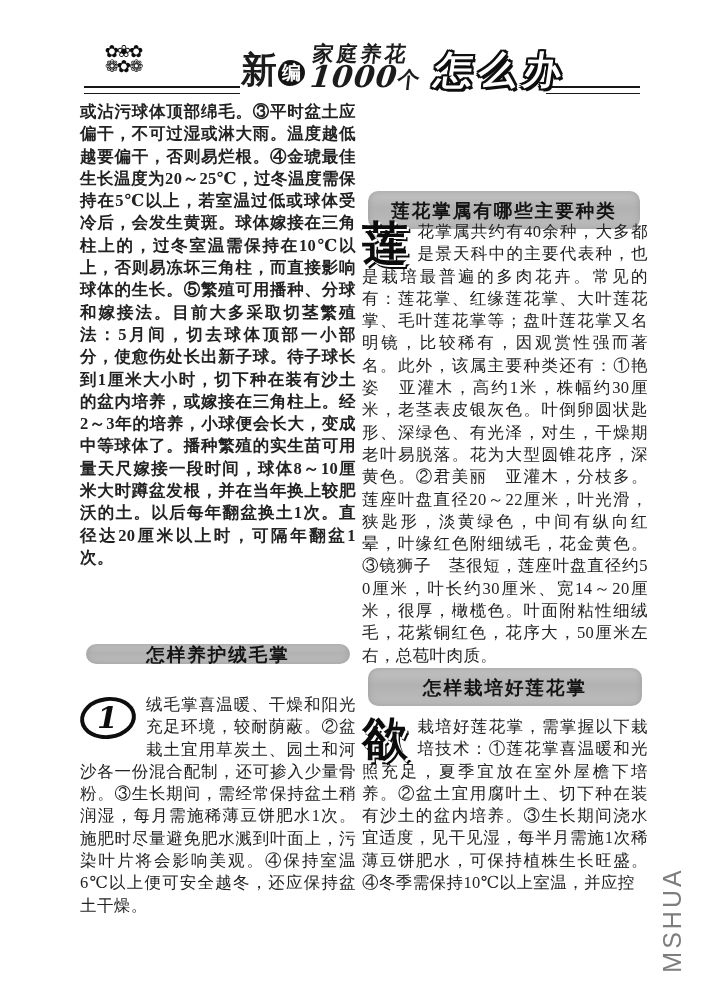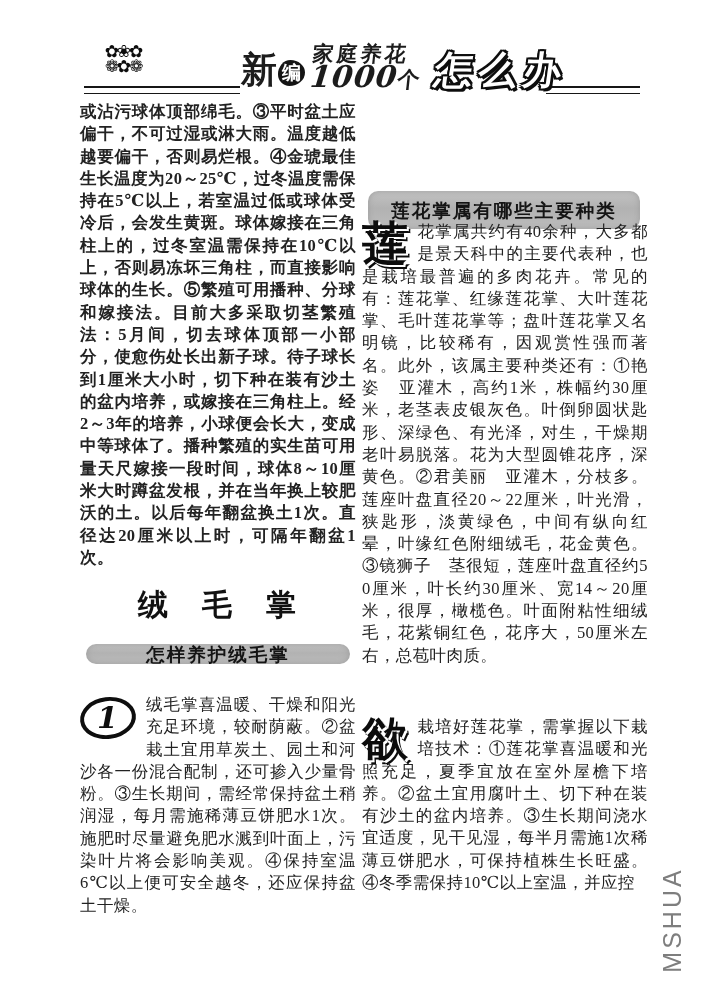--- a/index.html
+++ b/index.html
@@ -98,41 +98,43 @@
     <span class="brand-bian">编</span>
     <span class="brand-mid">
       <span class="brand-line1">家庭养花</span>
       <span class="brand-line2"><span class="brand-1000">1000</span><span class="brand-ge">个</span></span>
     </span>
     <span class="brand-zmb">怎么办</span>
   </div>
 
   <div class="col col-left body-text" style="top:101px;font-weight:bold;">或沾污球体顶部绵毛。③平时盆土应偏干，不可过湿或淋大雨。温度越低越要偏干，否则易烂根。④金琥最佳生长温度为20～25℃，过冬温度需保持在5℃以上，若室温过低或球体受冷后，会发生黄斑。球体嫁接在三角柱上的，过冬室温需保持在10℃以上，否则易冻坏三角柱，而直接影响球体的生长。⑤繁殖可用播种、分球和嫁接法。目前大多采取切茎繁殖法：5月间，切去球体顶部一小部分，使愈伤处长出新子球。待子球长到1厘米大小时，切下种在装有沙土的盆内培养，或嫁接在三角柱上。经2～3年的培养，小球便会长大，变成中等球体了。播种繁殖的实生苗可用量天尺嫁接一段时间，球体8～10厘米大时蹲盆发根，并在当年换上较肥沃的土。以后每年翻盆换土1次。直径达20厘米以上时，可隔年翻盆1次。</div>
 
-  <div class="section-title" style="left:80px; width:276px; top:585px;">绒　毛　掌</div>
 
   <div class="qbox" style="left:86px; top:644px; width:264px; height:20px;">
     <span class="qbox-label">怎样养护绒毛掌</span>
   </div>
 
   <div class="col col-left body-text" style="top:694px;">
     <span class="medallion">
       <span class="medallion-num">1</span>
     </span><span>绒毛掌喜温暖、干燥和阳光充足环境，较耐荫蔽。②盆栽土宜用草炭土、园土和河沙各一份混合配制，还可掺入少量骨粉。③生长期间，需经常保持盆土稍润湿，每月需施稀薄豆饼肥水1次。施肥时尽量避免肥水溅到叶面上，污染叶片将会影响美观。④保持室温6℃以上便可安全越冬，还应保持盆土干燥。</span>
   </div>
 
 
   <div class="qbox" style="left:368px; top:172px; width:272px; height:38px;margin-top:19px;">
     <span class="qbox-label">莲花掌属有哪些主要种类</span>
   </div>
 
   <div class="col col-right body-text" style="top:221px;">
     <span class="dropcap">莲</span><span>花掌属共约有40余种，大多都是景天科中的主要代表种，也是栽培最普遍的多肉花卉。常见的有：莲花掌、红缘莲花掌、大叶莲花掌、毛叶莲花掌等；盘叶莲花掌又名明镜，比较稀有，因观赏性强而著名。此外，该属主要种类还有：①艳姿　亚灌木，高约1米，株幅约30厘米，老茎表皮银灰色。叶倒卵圆状匙形、深绿色、有光泽，对生，干燥期老叶易脱落。花为大型圆锥花序，深黄色。②君美丽　亚灌木，分枝多。莲座叶盘直径20～22厘米，叶光滑，狭匙形，淡黄绿色，中间有纵向红晕，叶缘红色附细绒毛，花金黄色。③镜狮子　茎很短，莲座叶盘直径约50厘米，叶长约30厘米、宽14～20厘米，很厚，橄榄色。叶面附粘性细绒毛，花紫铜红色，花序大，50厘米左右，总苞叶肉质。</span>
   </div>
 
+  <div class="qbox" style="left:368px; top:668px; width:274px; height:38px;">
+    <span class="qbox-label">怎样栽培好莲花掌</span>
+  </div>
 
   <div class="col col-right body-text" style="top:716px;">
     <span class="dropcap">欲</span><span>栽培好莲花掌，需掌握以下栽培技术：①莲花掌喜温暖和光照充足，夏季宜放在室外屋檐下培养。②盆土宜用腐叶土、切下种在装有沙土的盆内培养。③生长期间浇水宜适度，见干见湿，每半月需施1次稀薄豆饼肥水，可保持植株生长旺盛。④冬季需保持10℃以上室温，并应控</span>
   </div>
 
   <div class="watermark">MSHUA</div>
 
 </div>
 
 </body></html>

